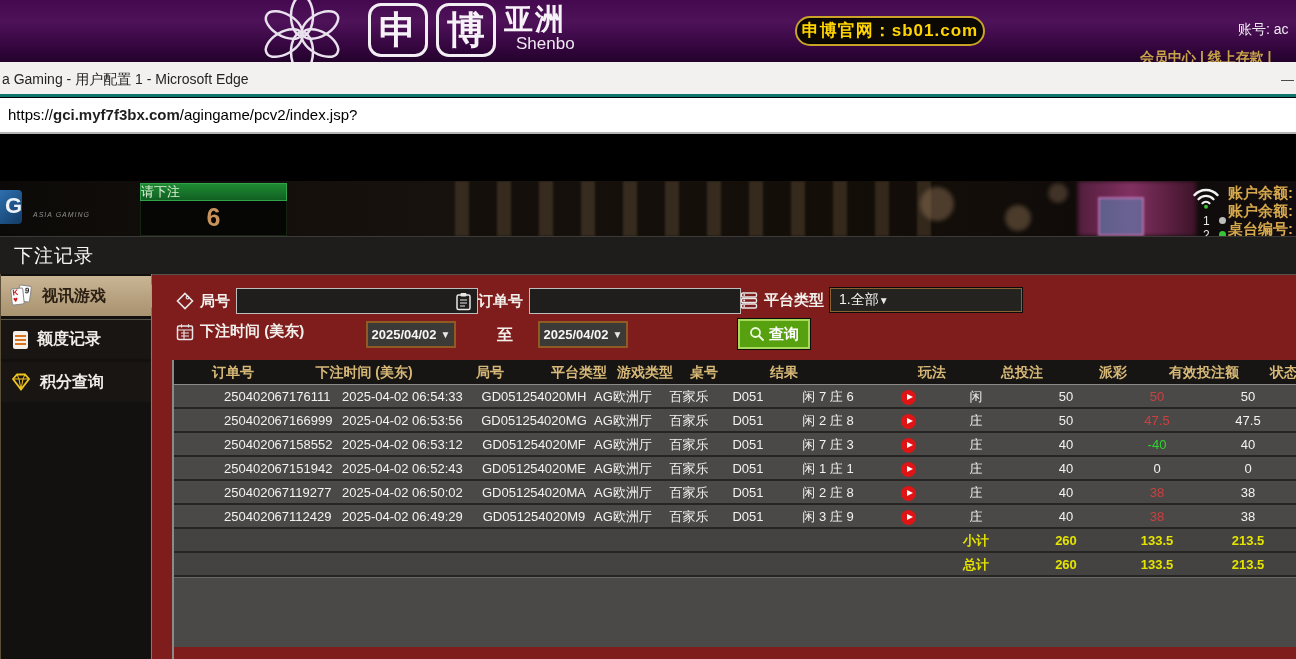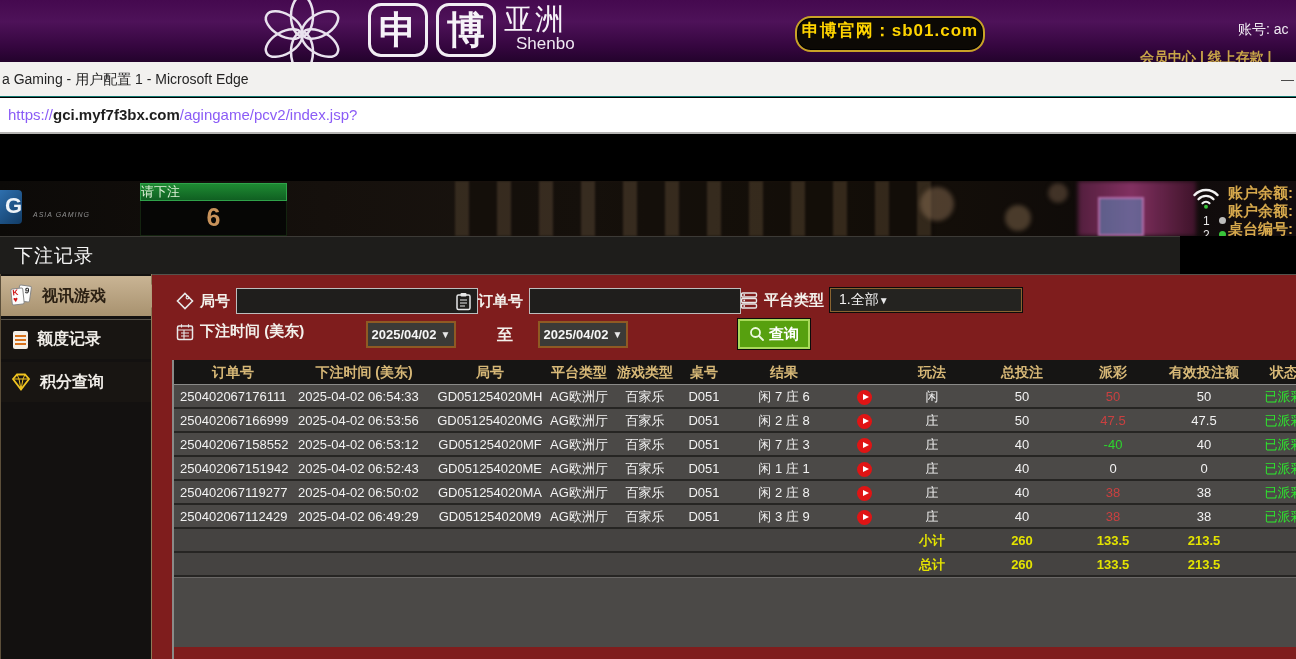--- a/index.html
+++ b/index.html
@@ -8,35 +8,35 @@
   #screen { position:relative; width:1296px; height:659px; overflow:hidden; background:#000; }
 
   
   .banner { position:absolute; left:0; top:0; width:1296px; height:62px;
     background:linear-gradient(180deg,#45094f 0%,#4e1259 35%,#35063f 75%,#23032c 100%); overflow:hidden; }
   .flower { position:absolute; left:252px; top:-16px; }
   .logo-box { position:absolute; top:3px; width:60px; height:54px; border:3px solid #f2eef4; border-radius:13px;
     color:#f6f2f8; font-size:38px; font-weight:bold; text-align:center; line-height:48px; }
   .logo-shen { left:368px; }
   .logo-bo { left:436px; }
-  .logo-region { position:absolute; left:504px; top:0px; color:#f6f2f8; font-size:29px; font-weight:normal; letter-spacing:2px; }
+  .logo-region { position:absolute; left:504px; top:0px; color:#f6f2f8; font-size:29px; font-weight:bold; letter-spacing:2px; }
   .logo-latin { position:absolute; left:516px; top:34px; color:#efe9f2; font-size:17px; }
-  .pill { position:absolute; left:795px; top:16px; width:190px; height:36px; background:#0c0905;
+  .pill { position:absolute; left:795px; top:16px; width:190px; height:30px; background:#0c0905;
     border:2px solid #c9a227; border-radius:16px; color:#ffd400; font-size:17px; font-weight:bold;
     text-align:center; line-height:26px; letter-spacing:1px; box-shadow:0 0 0 1px #000 inset; }
   .account { position:absolute; left:1238px; top:21px; color:#efeaf2; font-size:14px; white-space:nowrap; }
   .member-links { position:absolute; left:1140px; top:49px; color:#c8a548; font-size:14px; font-weight:bold; white-space:nowrap; }
 
   
   .titlebar { position:absolute; left:0; top:62px; width:1296px; height:35px; background:#f2f1ef;
-    border-bottom:1px solid #0f766e; color:#242424; font-size:14px; line-height:35px; padding-left:2px; }
+    border-bottom:3px solid #0f766e; color:#242424; font-size:14px; line-height:35px; padding-left:2px; }
   .minimize { position:absolute; right:2px; top:0; color:#333; font-size:13px; }
   .urlbar { position:absolute; left:0; top:98px; width:1296px; height:36px; background:#ffffff;
     border-bottom:2px solid #b5b4b2; font-size:15px; line-height:34px; padding-left:8px; white-space:nowrap; }
-  .url-dim { color:#8b5cf6; }
+  .url-dim { color:#000000; }
   .url-domain { color:#1f1f1f; font-weight:bold; }
   .blackstrip { position:absolute; left:0; top:136px; width:1296px; height:45px; background:#000; }
 
   
   .gamestrip { position:absolute; left:0; top:181px; width:1296px; height:55px; overflow:hidden;
     background:linear-gradient(90deg,#0c0a08 0%,#15100c 25%,#1a140f 45%,#161009 65%,#0f0b09 85%,#120c0e 100%); }
   .stripes { position:absolute; left:455px; top:0; width:480px; height:55px; filter:blur(1px); opacity:.8;
     background:repeating-linear-gradient(90deg, rgba(125,100,72,.38) 0 14px, rgba(18,12,8,.65) 14px 42px); }
   .bokeh { position:absolute; border-radius:50%; filter:blur(2px); }
   .bk1 { left:920px; top:6px;  width:34px; height:34px; background:rgba(150,120,90,.45); }
@@ -57,21 +57,21 @@
   .wifi { position:absolute; left:1192px; top:6px; }
   .netnum { position:absolute; color:#e8e8e8; font-size:12px; }
   .n1 { left:1203px; top:33px; } .n2 { left:1203px; top:47px; }
   .netdot { position:absolute; border-radius:50%; width:7px; height:7px; }
   .nd1 { left:1219px; top:36px; background:#bdbdbd; }
   .nd2 { left:1219px; top:50px; background:#38c43a; }
   .strip-labels { position:absolute; left:1228px; top:3px; color:#d6a84c; font-size:15px; font-weight:bold;
     line-height:18px; white-space:nowrap; }
 
   
-  .pagetitle-bar { position:absolute; left:0; top:236px; width:1180px; height:38px; background:#1e1d1b;
+  .pagetitle-bar { position:absolute; left:0; top:236px; width:1296px; height:38px; background:#1e1d1b;
     border-top:1px solid #3c3a36; color:#f5f5f5; font-size:19px; line-height:38px; padding-left:14px; letter-spacing:1px; }
 
   
   .bodywrap { position:absolute; left:0; top:274px; width:1296px; height:385px; background:#1b1a18; }
   .sidebar { position:absolute; left:0; top:0; width:152px; height:385px; background:#131110;
     border-right:1px solid #8d7a58; border-left:1px solid #5c4f3a; }
   .side-item { position:relative; height:40px; margin-top:3px; background:#181512; color:#f0ede8;
     font-size:16px; font-weight:bold; display:flex; align-items:center; gap:9px; padding-left:10px; cursor:pointer; }
   .side-item.first { margin-top:2px; }
   .side-item.line { border-top:1px solid #57524a; }
@@ -110,21 +110,21 @@
     outline:1px solid #0c0b0a; color:#fff; font-size:15px; font-weight:bold; display:flex; align-items:center;
     gap:4px; padding:0 9px; cursor:pointer; }
 
   
   .tablewrap { position:absolute; left:20px; top:85px; right:0; bottom:0; border-left:2px solid #8a8a88; overflow:hidden; }
   .grid { display:grid; grid-template-columns:118px 144px 108px 70px 62px 56px 104px 56px 80px 100px 82px 100px 60px; }
   .thead { height:25px; background:#161514; border-bottom:1px solid #8a8a88; color:#d7b877;
     font-size:14px; font-weight:bold; line-height:25px; }
   .thead .cell { text-align:center; }
   .trow { height:24px; background:#4b4947; border-bottom:2px solid #262523; color:#f2f2f2;
-    font-size:13px; line-height:24px; }
+    font-size:13px; line-height:24px;padding-left:44px; }
   .cell { overflow:hidden; white-space:nowrap; text-align:center; }
   .cell.al { text-align:left; padding-left:6px; }
   .playbtn { display:inline-block; width:15px; height:15px; border-radius:50%; background:#e01414;
     vertical-align:middle; position:relative; cursor:pointer; }
   .playbtn .tri { position:absolute; left:6px; top:4px; border-left:6px solid #fff;
     border-top:3.5px solid transparent; border-bottom:3.5px solid transparent; }
   .pay-pos { color:#c94040; } .pay-neg { color:#2dd42d; } .pay-zero { color:#f2f2f2; }
   .st-green { color:#2ee52e; }
   .trow.sum { background:#454341; color:#e4e400; font-weight:bold; }
   .tfiller { background:#4b4947; border-top:1px solid #6a6866; height:70px; }

